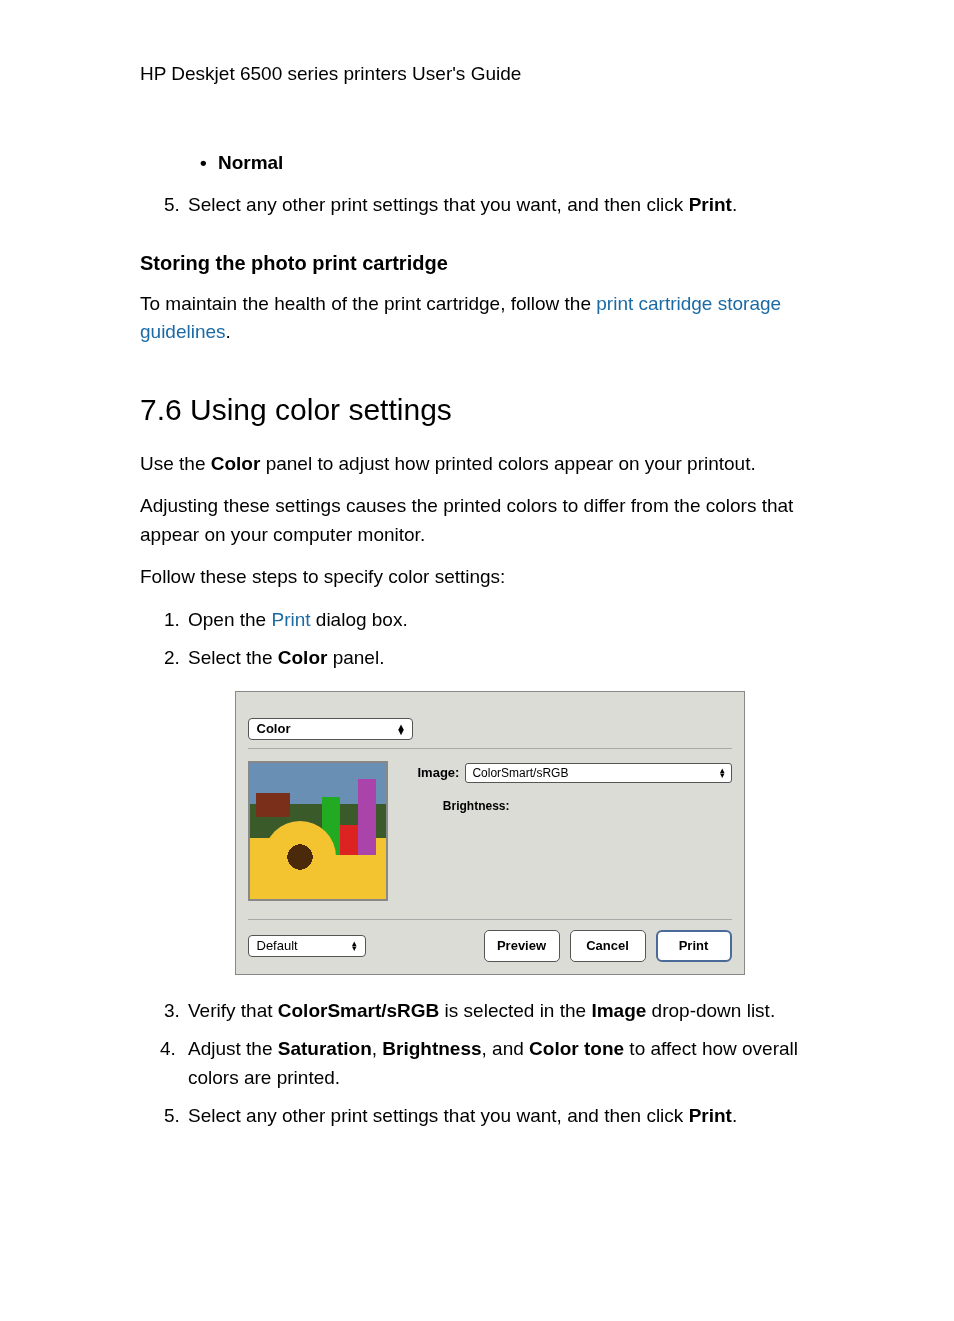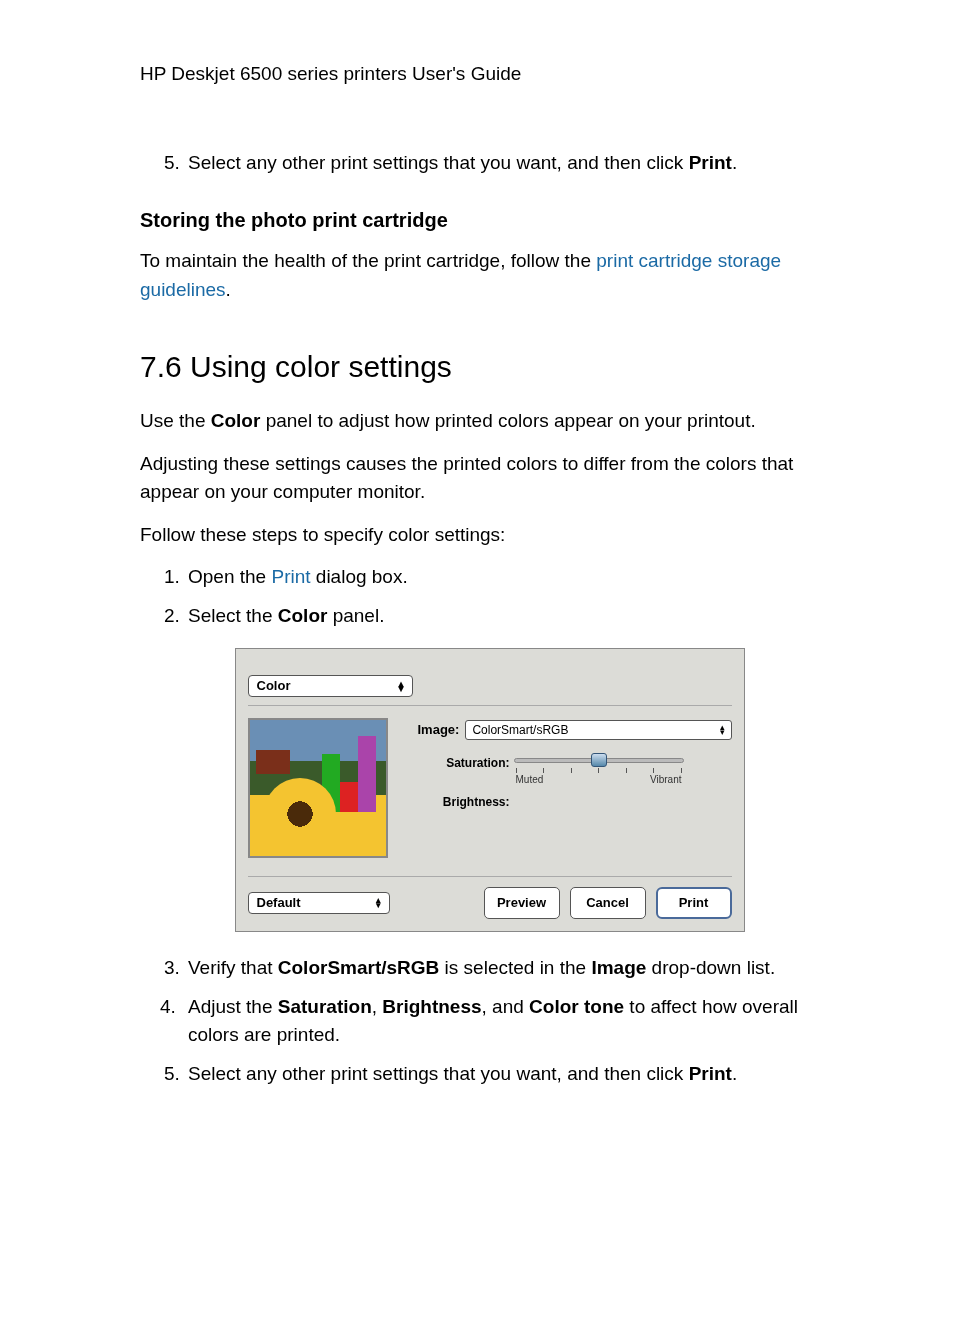--- a/index.html
+++ b/index.html
@@ -263,24 +263,24 @@
       border-top: 1px solid #aaa;
       padding-top: 10px;
     }
     .bottom-left {
       display: flex;
     }
     .bottom-select {
       background: #fff;
       border: 1px solid #555;
       border-radius: 4px;
-      width: 142px;
+      width: 118px;
       height: 22px;
       font-size: 13px;
-      font-weight: bold;
+      font-weight: normal;
       padding: 1px 8px;
       display: flex;
       align-items: center;
       justify-content: space-between;
       text-align: center;
     }
     .bottom-select .arrows {
       font-size: 9px;
       line-height: 5px;
     }
@@ -305,20 +305,21 @@
       border: 2px solid #4a6a9a;
       border-radius: 6px;
     }
   </style>
 </head>
 <body>
 
 <div class="header-text">HP Deskjet 6500 series printers User's Guide</div>
 
 <ul class="bullet-list">
+  <li><span class="bold">Normal</span></li>
 </ul>
 
 <div class="ol-item">
   <span class="num">5.</span><span class="content"><span>Select any other print settings that you want, and then click </span><span class="bold">Print</span><span>.</span></span>
 </div>
 
 <div class="section-heading">Storing the photo print cartridge</div>
 
 <div class="para">
   <span>To maintain the health of the print cartridge, follow the </span><a class="link">print cartridge storage guidelines</a><span>.</span>
@@ -358,42 +359,20 @@
     </div>
     <div class="right-controls">
       <div class="image-row">
         <span class="lbl">Image:</span>
         <div class="image-select">
           <span>ColorSmart/sRGB</span>
           <span class="arrows">▴<br>▾</span>
         </div>
       </div>
 
-      <div class="slider-row">
-        <span class="lbl">Saturation:</span>
-        <div class="slider-box">
-          <div class="slider-track">
-            <div class="track"></div>
-            <div class="thumb"></div>
-          </div>
-          <div class="slider-ticks">
-              <span></span>
-              <span></span>
-              <span></span>
-              <span></span>
-              <span></span>
-              <span></span>
-              <span></span>
-            </div>
-          <div class="slider-labels">
-            <span>Muted</span>
-            <span>Vibrant</span>
-          </div>
-        </div>
-      </div>
 
       <div class="slider-row">
         <span class="lbl">Brightness:</span>
       </div>
 
 
     </div>
   </div>
   <div class="bottom-row">
     <div class="bottom-left">

